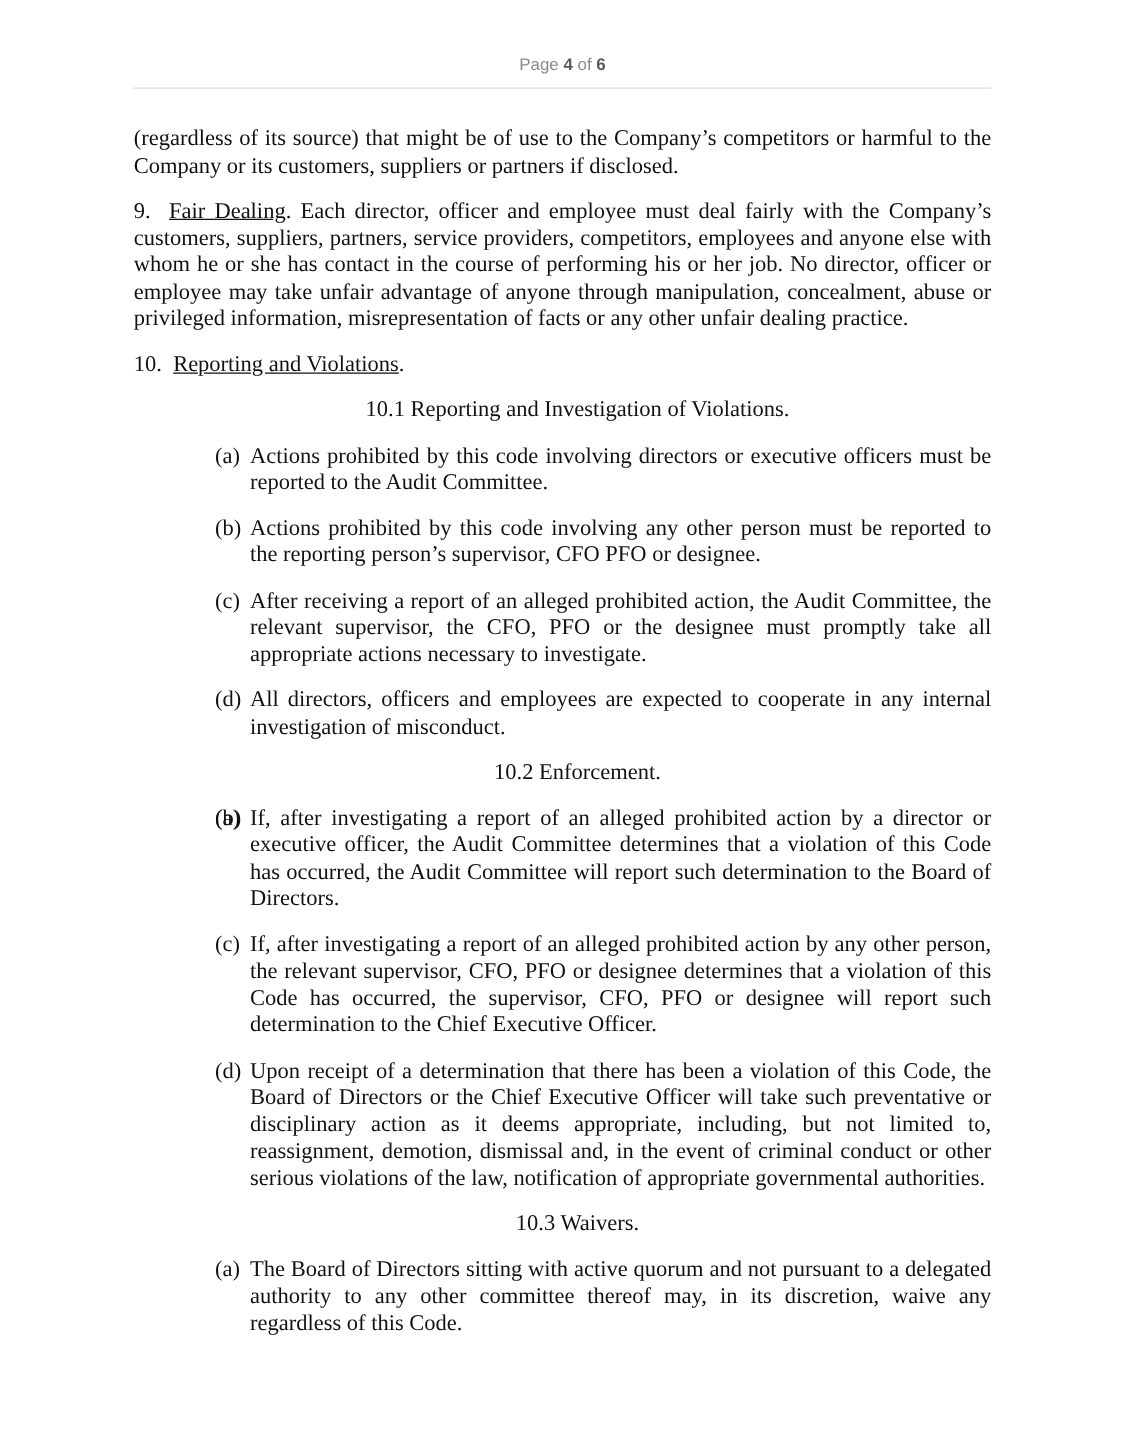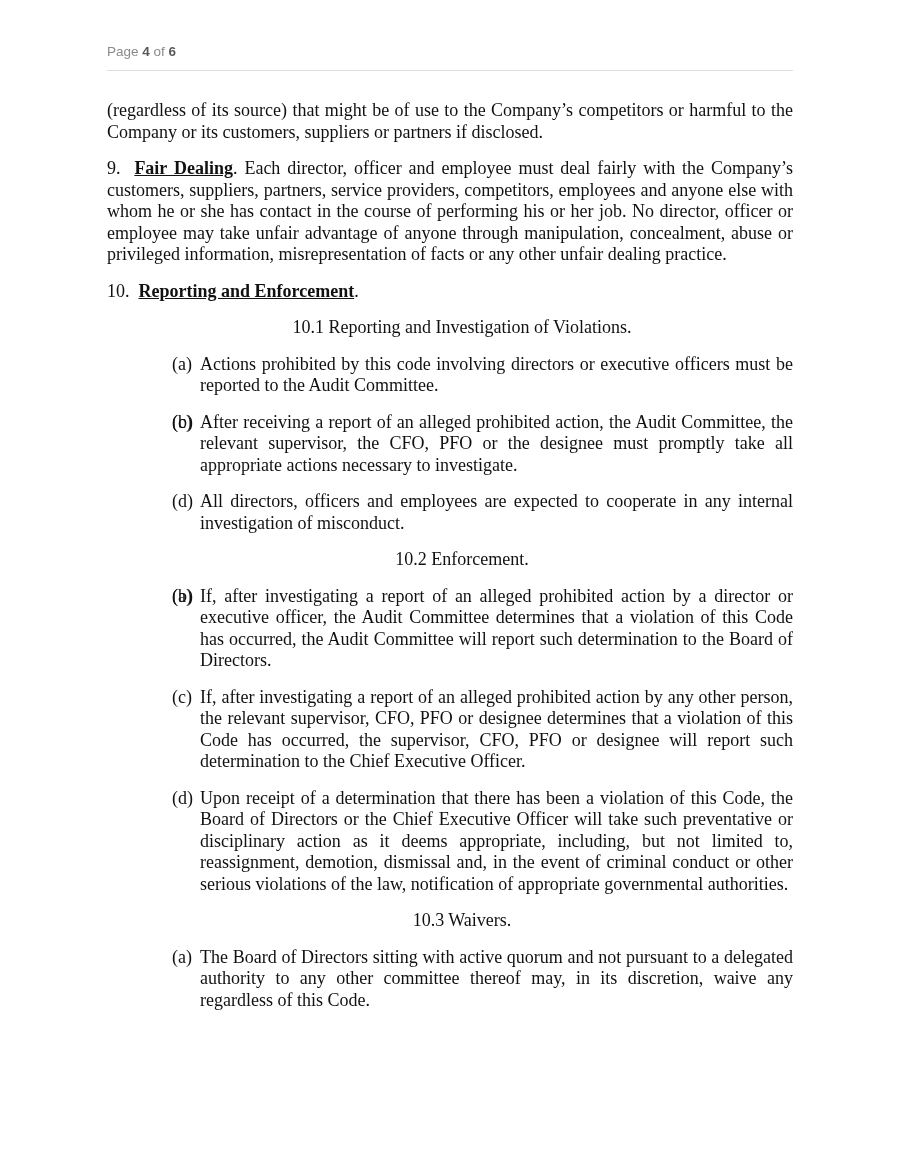--- a/index.html
+++ b/index.html
@@ -11,21 +11,21 @@
     background: #ffffff;
     font-family: "Liberation Serif", serif;
     color: #111111;
     overflow: hidden;
   }
   .header {
     position: absolute;
     top: 44px;
     left: 107px;
     right: 107px;
-    text-align: left;
+    text-align: center;
     font-family: "Liberation Sans", sans-serif;
     font-size: 13.5px;
     color: #8a8a8a;
   }
   .header .num {
     font-weight: 700;
     color: #595959;
   }
   .rule {
     position: absolute;
@@ -55,40 +55,40 @@
     position: relative;
     margin-left: 93px;
     margin-bottom: 15px;
     text-align: justify;
   }
   .list-item .marker {
     position: absolute;
     left: -28px;
     top: 0;
   }
-  .underline { text-decoration: underline; font-weight: bold; }
+  .underline { text-decoration: underline; }
 </style>
 </head>
 <body>
 
 <div class="page">
   <div class="header">
     <span>Page</span>
     <span class="num">4</span>
     <span>of</span>
     <span class="num">6</span>
   </div>
   <div class="rule"></div>
   <div class="doc-body">
       <div class="para">(regardless of its source) that might be of use to the Company’s competitors or harmful to the Company or its customers, suppliers or partners if disclosed.</div>
       <div class="para"><span>9.&nbsp;&nbsp;</span><span class="underline">Fair Dealing</span><span>. Each director, officer and employee must deal fairly with the Company’s customers, suppliers, partners, service providers, competitors, employees and anyone else with whom he or she has contact in the course of performing his or her job. No director, officer or employee may take unfair advantage of anyone through manipulation, concealment, abuse or privileged information, misrepresentation of facts or any other unfair dealing practice.</span></div>
-      <div class="para"><span>10.&nbsp;&nbsp;</span><span class="underline">Reporting and Enforcement</span><span>.</span></div>
+      <div class="para"><span>10.&nbsp;&nbsp;</span><span class="underline">Reporting and Violations</span><span>.</span></div>
       <div class="subsection">10.1 Reporting and Investigation of Violations.</div>
       <div class="list-item"><span class="marker">(a)</span><span>Actions prohibited by this code involving directors or executive officers must be reported to the Audit Committee.</span></div>
-      <div class="list-item"><span class="marker">(b)</span></div>
+      <div class="list-item"><span class="marker">(b)</span><span>Actions prohibited by this code involving any other person must be reported to the reporting person’s supervisor, CFO PFO or designee.</span></div>
       <div class="list-item"><span class="marker">(c)</span><span>After receiving a report of an alleged prohibited action, the Audit Committee, the relevant supervisor, the CFO, PFO or the designee must promptly take all appropriate actions necessary to investigate.</span></div>
       <div class="list-item"><span class="marker">(d)</span><span>All directors, officers and employees are expected to cooperate in any internal investigation of misconduct.</span></div>
       <div class="subsection">10.2 Enforcement.</div>
       <div class="list-item"><span class="marker">(a)</span></div>
       <div class="list-item"><span class="marker">(b)</span><span>If, after investigating a report of an alleged prohibited action by a director or executive officer, the Audit Committee determines that a violation of this Code has occurred, the Audit Committee will report such determination to the Board of Directors.</span></div>
       <div class="list-item"><span class="marker">(c)</span><span>If, after investigating a report of an alleged prohibited action by any other person, the relevant supervisor, CFO, PFO or designee determines that a violation of this Code has occurred, the supervisor, CFO, PFO or designee will report such determination to the Chief Executive Officer.</span></div>
       <div class="list-item"><span class="marker">(d)</span><span>Upon receipt of a determination that there has been a violation of this Code, the Board of Directors or the Chief Executive Officer will take such preventative or disciplinary action as it deems appropriate, including, but not limited to, reassignment, demotion, dismissal and, in the event of criminal conduct or other serious violations of the law, notification of appropriate governmental authorities.</span></div>
       <div class="subsection">10.3 Waivers.</div>
       <div class="list-item"><span class="marker">(a)</span><span>The Board of Directors sitting with active quorum and not pursuant to a delegated authority to any other committee thereof may, in its discretion, waive any regardless of this Code.</span></div>
     </div>

